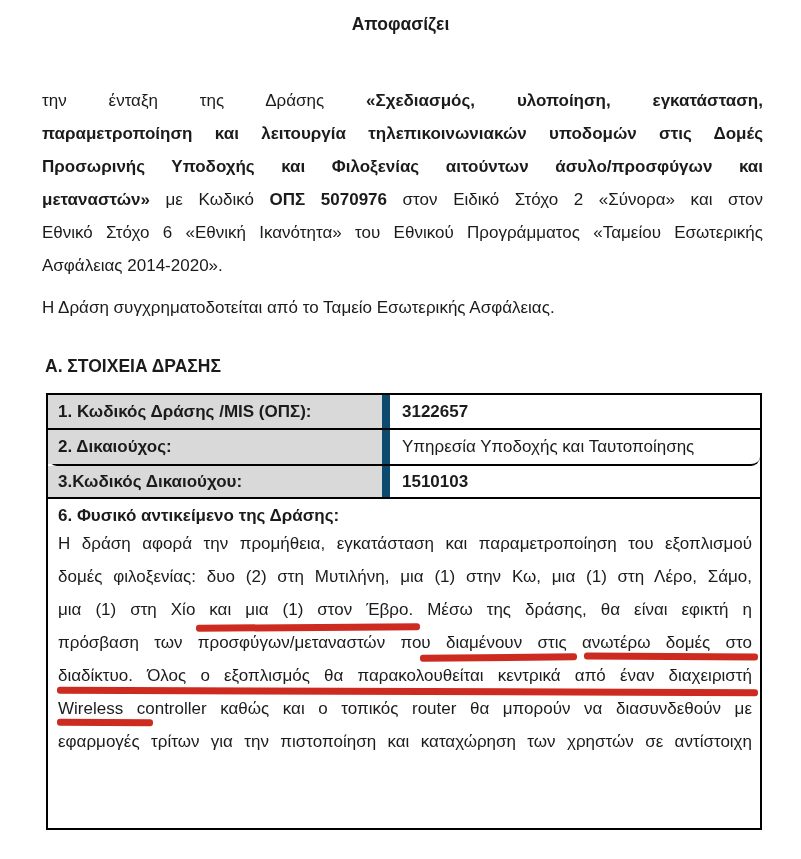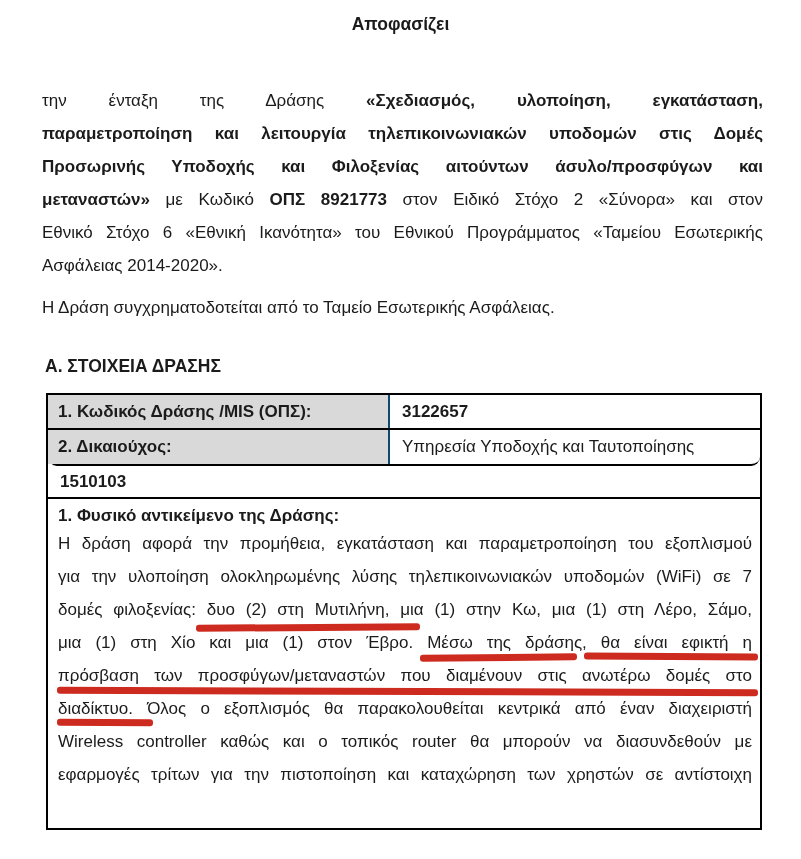--- a/index.html
+++ b/index.html
@@ -62,21 +62,21 @@
   .trow {
     display: flex;
     border-bottom: 2px solid #000000;
   }
   .r1 { height: 35px; }
   .r2 { height: 36px; border-radius: 9px; }
   .r3 { height: 33px; }
   .tlabel {
     width: 342px;
     background: #d9d9d9;
-    border-right: 2px solid #0c4a6e;
+    border-right: 8px solid #0c4a6e;
     font-weight: bold;
     display: flex;
     align-items: center;
     padding-left: 10px;
   }
   .tvalue {
     flex: 1;
     display: flex;
     align-items: center;
     padding-left: 12px;
@@ -112,46 +112,46 @@
 <body>
 
 <div class="page">
 
   <div class="doc-title">Αποφασίζει</div>
 
   <div class="para1">
     <div class="jline"><span>την ένταξη της Δράσης </span><span class="b">«Σχεδιασμός, υλοποίηση, εγκατάσταση,</span></div>
     <div class="jline b">παραμετροποίηση και λειτουργία τηλεπικοινωνιακών υποδομών στις Δομές</div>
     <div class="jline b">Προσωρινής Υποδοχής και Φιλοξενίας αιτούντων άσυλο/προσφύγων και</div>
-    <div class="jline"><span class="b">μεταναστών»</span><span> με Κωδικό </span><span class="b">ΟΠΣ 8921773</span><span>  στον Ειδικό Στόχο 2 «Σύνορα» και στον</span></div>
+    <div class="jline"><span class="b">μεταναστών»</span><span> με Κωδικό </span><span class="b">ΟΠΣ 5070976</span><span>  στον Ειδικό Στόχο 2 «Σύνορα» και στον</span></div>
     <div class="jline">Εθνικό Στόχο 6 «Εθνική Ικανότητα» του Εθνικού Προγράμματος «Ταμείου Εσωτερικής</div>
     <div class="line">Ασφάλειας 2014-2020».</div>
   </div>
 
   <div class="para2">Η Δράση συγχρηματοδοτείται από το Ταμείο Εσωτερικής Ασφάλειας.</div>
 
   <div class="section-heading">Α. ΣΤΟΙΧΕΙΑ ΔΡΑΣΗΣ</div>
 
   <div class="details-table">
     <div class="trow r1">
       <div class="tlabel">1. Κωδικός Δράσης /MIS (ΟΠΣ):</div>
       <div class="tvalue b">3122657</div>
     </div>
     <div class="trow r2">
       <div class="tlabel">2. Δικαιούχος:</div>
       <div class="tvalue">Υπηρεσία Υποδοχής και Ταυτοποίησης</div>
     </div>
     <div class="trow r3">
+      <div class="tlabel">3.Κωδικός Δικαιούχου:</div>
       <div class="tvalue b">1510103</div>
     </div>
     <div class="trow4">
-      <div class="row4-label">1. Φυσικό αντικείμενο της Δράσης:</div>
+      <div class="row4-label">6. Φυσικό αντικείμενο της Δράσης:</div>
       <div class="row4-para">
         <div class="jline">Η δράση αφορά την προμήθεια, εγκατάσταση και παραμετροποίηση του εξοπλισμού</div>
-        <div class="jline">για την υλοποίηση ολοκληρωμένης λύσης τηλεπικοινωνιακών υποδομών  (WiFi) σε 7</div>
         <div class="jline">δομές φιλοξενίας: δυο (2) στη Μυτιλήνη, μια (1) στην Κω, μια (1) στη Λέρο, Σάμο,</div>
         <div class="jline">μια (1) στη Χίο και μια (1) στον Έβρο. Μέσω της δράσης, θα είναι εφικτή η</div>
         <div class="jline">πρόσβαση  των προσφύγων/μεταναστών που διαμένουν στις ανωτέρω δομές στο</div>
         <div class="jline">διαδίκτυο. Όλος ο εξοπλισμός θα παρακολουθείται κεντρικά από έναν διαχειριστή</div>
         <div class="jline">Wireless controller καθώς και ο τοπικός router θα μπορούν να διασυνδεθούν με</div>
         <div class="jline">εφαρμογές τρίτων για την πιστοποίηση και καταχώρηση των χρηστών σε αντίστοιχη</div>
       </div>
     </div>
   </div>
 

